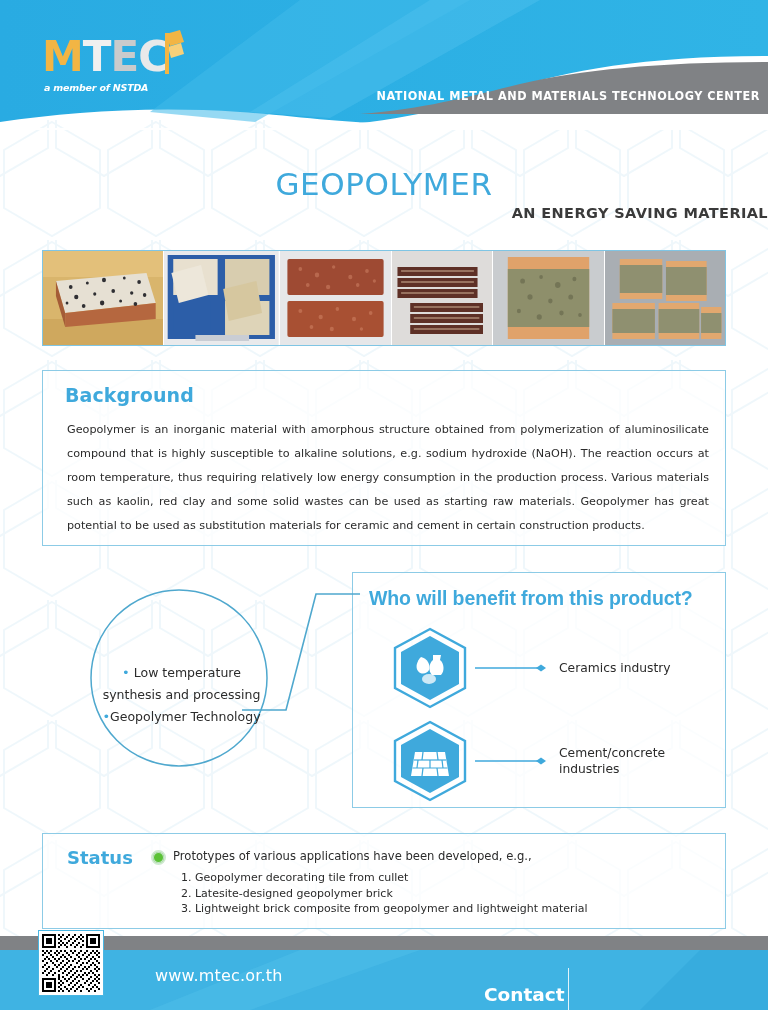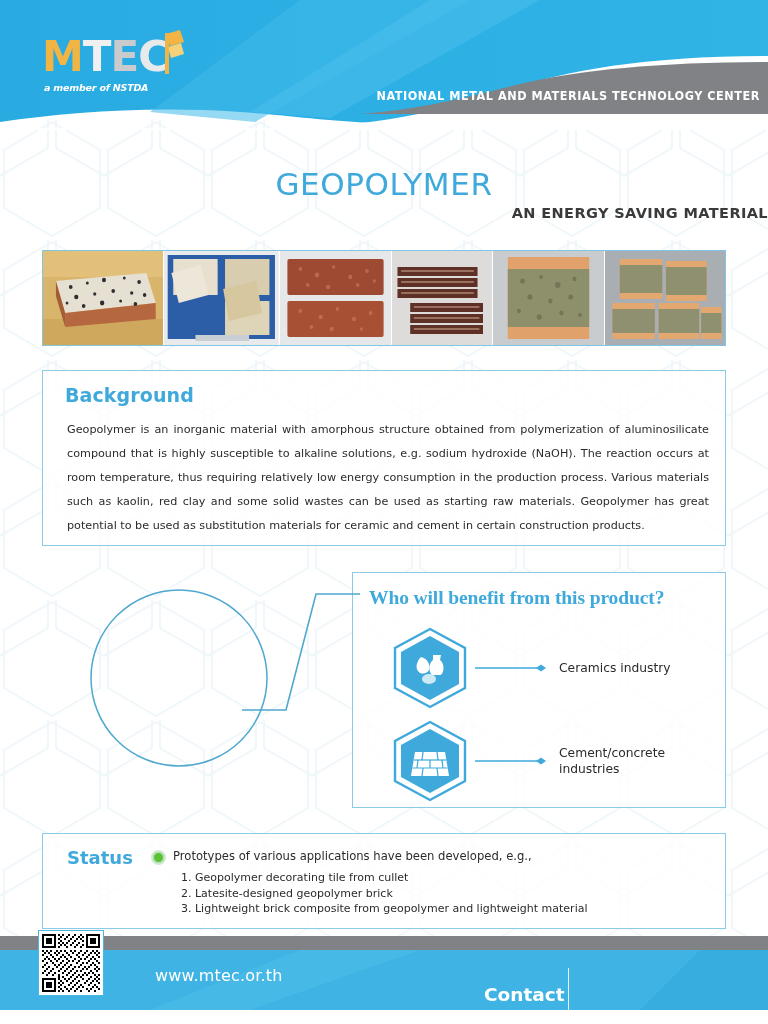--- a/index.html
+++ b/index.html
@@ -197,21 +197,21 @@
   }
   .core-list .dot {
     color: #3FA9DC;
     font-size: 13px;
   }
 
   
   .benefit-title {
     position: absolute;
     left: 16px; top: 14px;
-    font-family: Liberation Serif, serif;
+    font-family: Liberation Sans, sans-serif;
     font-size: 19.5px;
     font-weight: 700;
     color: #3FA9DC;
     letter-spacing: -0.1px;
   }
   .benefit-row {
     position: absolute;
     display: flex;
     align-items: center;
     left: 38px;
@@ -522,20 +522,30 @@
   </div>
 
   <svg style="position:absolute;left:240px;top:576px;width:124px;height:160px;z-index:4" viewBox="0 0 124 160">
     <path d="M2,134 L46,134 L76,18 L120,18" fill="none" stroke="#4FA8CE" stroke-width="1.6"></path>
   </svg>
 
   <div class="core-wrap">
     <svg style="position:absolute;left:0;top:0;width:250px;height:190px" viewBox="0 0 250 190">
       <circle cx="117" cy="92" r="88" fill="none" stroke="#4FA8CE" stroke-width="1.5"></circle>
     </svg>
+    <div class="core-list">
+      <div>
+        <span class="dot">•</span>
+        <span>Low temperature</span>
+      </div>
+      <div>synthesis and processing</div>
+      <div>
+        <span class="dot">•</span><span>Geopolymer Technology</span>
+      </div>
+    </div>
   </div>
 
   <div class="box box-benefit">
     <div class="benefit-title">Who will benefit from this product?</div>
 
     <div class="benefit-row r1">
       <svg class="hex-icon" viewBox="0 0 78 82">
         <polygon points="39,2 74,21 74,61 39,80 4,61 4,21" fill="none" stroke="#3FA9DC" stroke-width="2.4"></polygon>
         <polygon points="39,9 68,25 68,57 39,73 10,57 10,25" fill="#3FA9DC"></polygon>
         <g fill="#ffffff">

